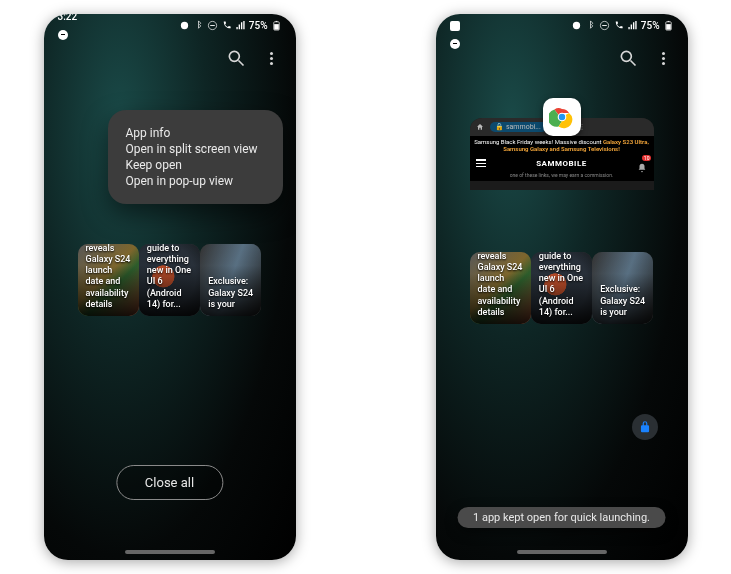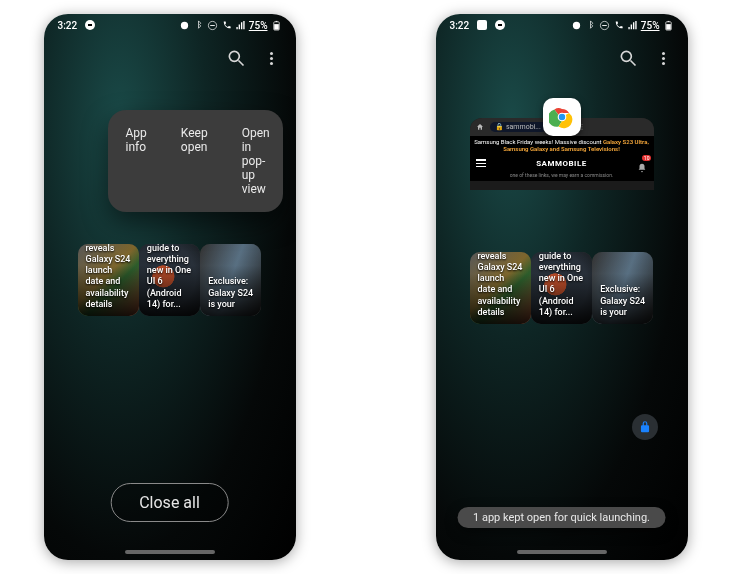--- a/index.html
+++ b/index.html
@@ -27,22 +27,22 @@
   .statusbar {
     height: 22px;
     display: flex;
     align-items: center;
     justify-content: space-between;
     padding: 0 14px;
     font-size: 10px;
     font-weight: 500;
     color: #fff;
   }
-  .sb-left { display: flex; align-items: center; gap: 8px; }
-  .sb-right { display: flex; align-items: flex-start; gap: 3px; text-decoration: underline; }
+  .sb-left { display: flex; align-items: flex-start; gap: 8px; flex-direction: column; }
+  .sb-right { display: flex; align-items: flex-start; gap: 3px; }
   .dot-ico { width: 10px; height: 10px; border-radius: 50%; background: #fff; display:inline-block; position:relative;}
   .dot-ico::after{content:"";position:absolute;width:4px;height:1.5px;background:#000;top:4px;left:3px;}
   .sq-ico { width:10px;height:10px;background:#fff;display:inline-block;border-radius:2px;}
   .sb-right svg { width: 11px; height: 11px; fill:#fff; }
   
   .toprow {
     height: 44px;
     display: flex;
     align-items: center;
     justify-content: flex-end;
@@ -63,22 +63,22 @@
   
   .menu {
     position: absolute;
     top: 96px;
     left: 64px;
     width: 175px;
     background: #3c3c3c;
     border-radius: 18px;
     padding: 16px 18px;
     display: flex;
-    flex-direction: row;
-    gap: 34px;
+    flex-direction: column;
+    gap: 2px;
     z-index: 30;
     box-shadow: 0 10px 24px rgba(0,0,0,.5);
   }
   .menu-item {
     font-size: 12px;
     color: #eaeaea;
     cursor: pointer;
   }
   
   .tiles {
@@ -107,26 +107,26 @@
     left:8px; right:8px; bottom:6px;
     font-size: 9px;
     line-height: 1.25;
     color:#fff;
     font-weight:500;
     text-shadow: 0 1px 2px #000;
   }
   
   .closeall {
     position:absolute;
-    bottom: 38px;
+    bottom: 60px;
     left: 50%;
     transform: translateX(-50%);
     border: 1px solid #8a8a8a;
     color: #e6e6e6;
-    font-size: 16px;
+    font-size: 13px;
     padding: 9px 28px;
     border-radius: 22px;
     background: rgba(0,0,0,.25);
     margin-top: 35px;
   }
   
   .appcard {
     position:absolute;
     top: 104px;
     left: 34px;
@@ -153,21 +153,21 @@
   .appcard .tabbar {
     height:18px;
     display:flex;
     align-items:center;
     gap:6px;
     padding:0 6px;
     background:#2a2a2a;
     font-size:7px;
     color:#bbb;
   }
-  .tabbar .urlpill{background:#0f172a;border-radius:8px;padding:1px 6px;flex:0 0 auto;}
+  .tabbar .urlpill{background:#0c4a6e;border-radius:8px;padding:1px 6px;flex:0 0 auto;}
   .tabbar .plus,.tabbar .num,.tabbar .dots{opacity:.8}
   .appcard .banner {
     background:#000;
     color:#fff;
     font-size:6px;
     line-height:1.2;
     text-align:center;
     padding:2px 4px;
   }
   .appcard .banner b{color:#f7a83a;font-weight:600;}
@@ -275,20 +275,21 @@
       <div class="tile t2">
         <div class="art"></div>
           <div class="shade"></div>
         <div class="txt">Exclusive: Galaxy S24 is your</div>
       </div>
     </div>
   </div>
 
   <div class="menu">
     <div class="menu-item">App info</div>
+    <div class="menu-item">Open in split screen view</div>
     <div class="menu-item">Keep open</div>
     <div class="menu-item">Open in pop-up view</div>
   </div>
 
   <div class="closeall">Close all</div>
 
   <div class="navpill"></div>
 </div>
 
 <div class="phone right">

